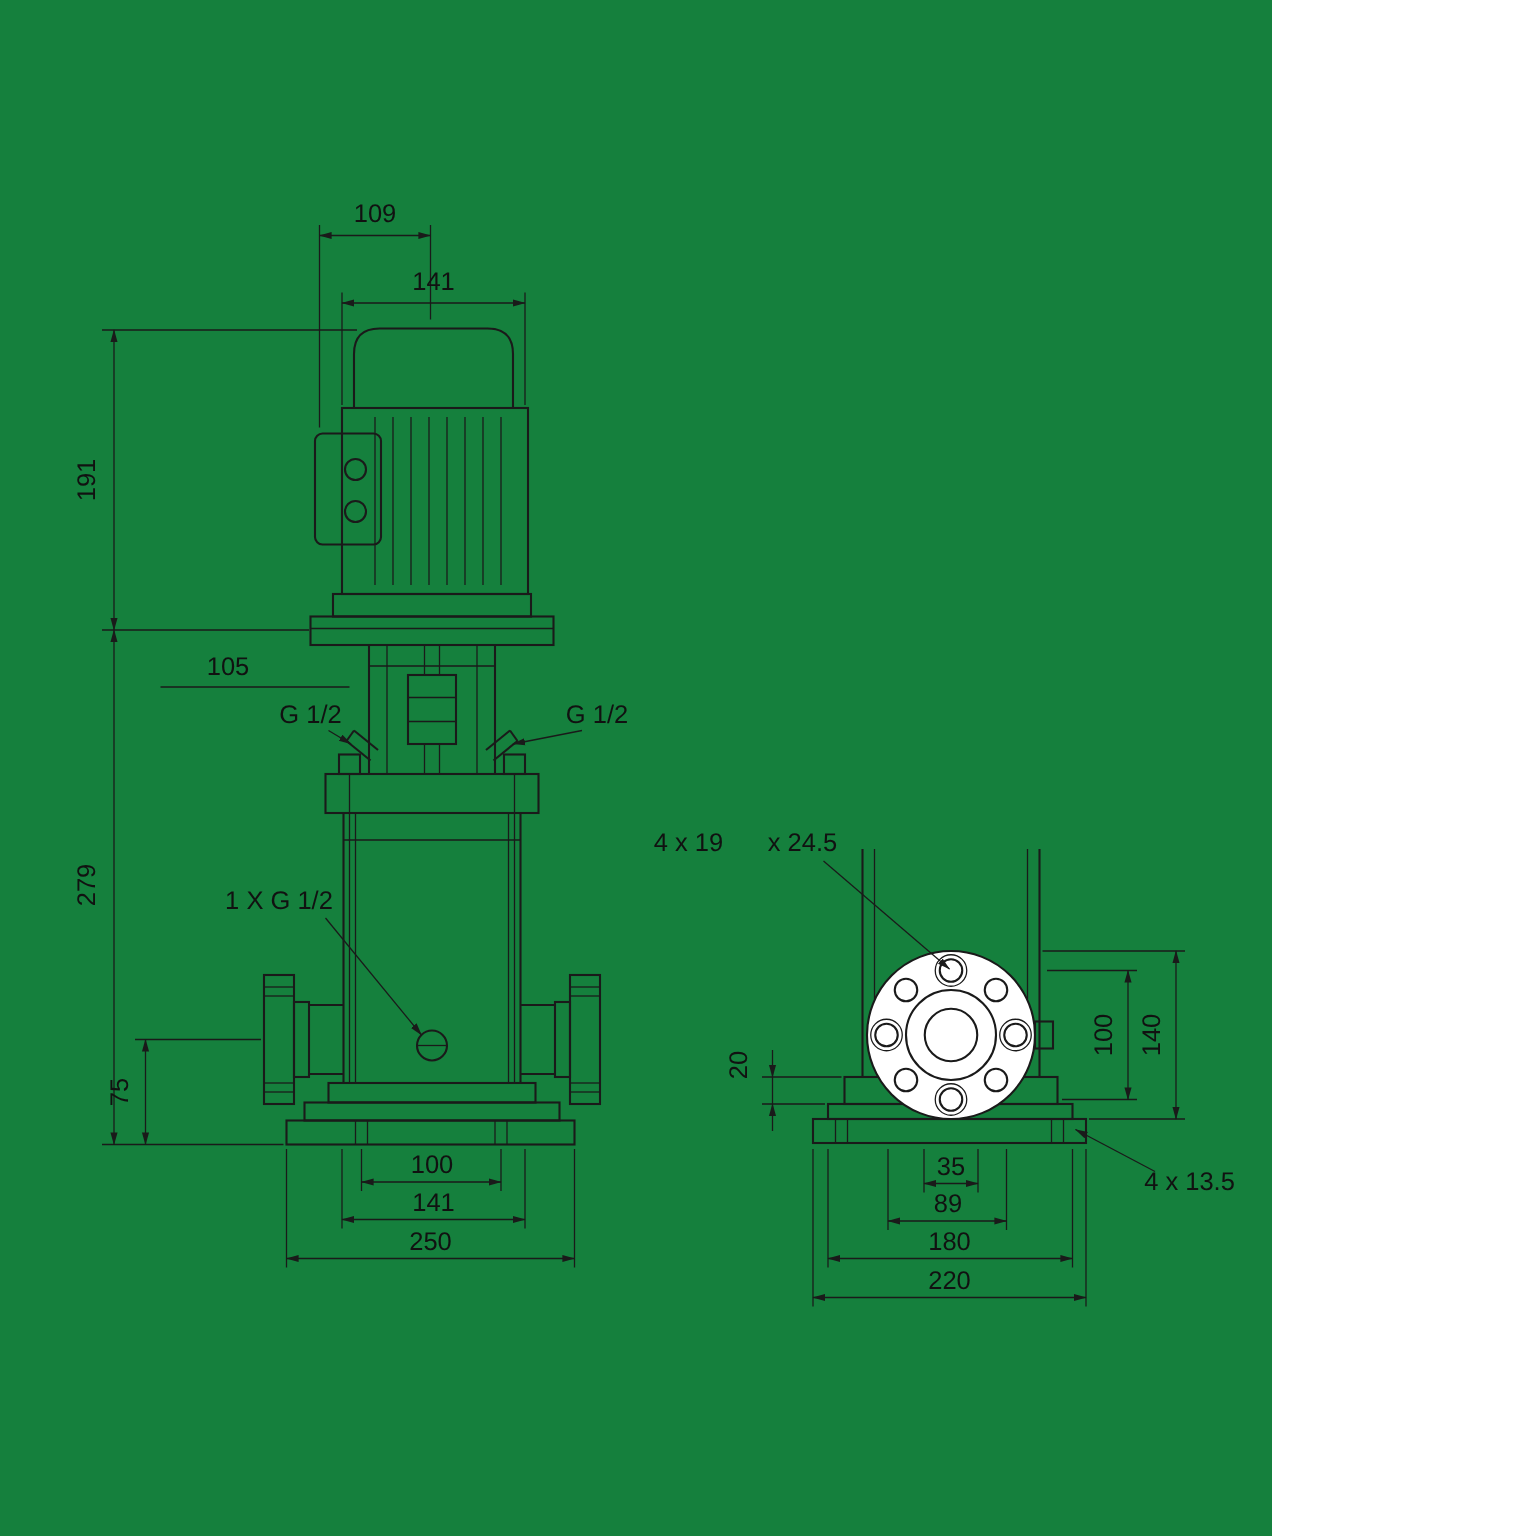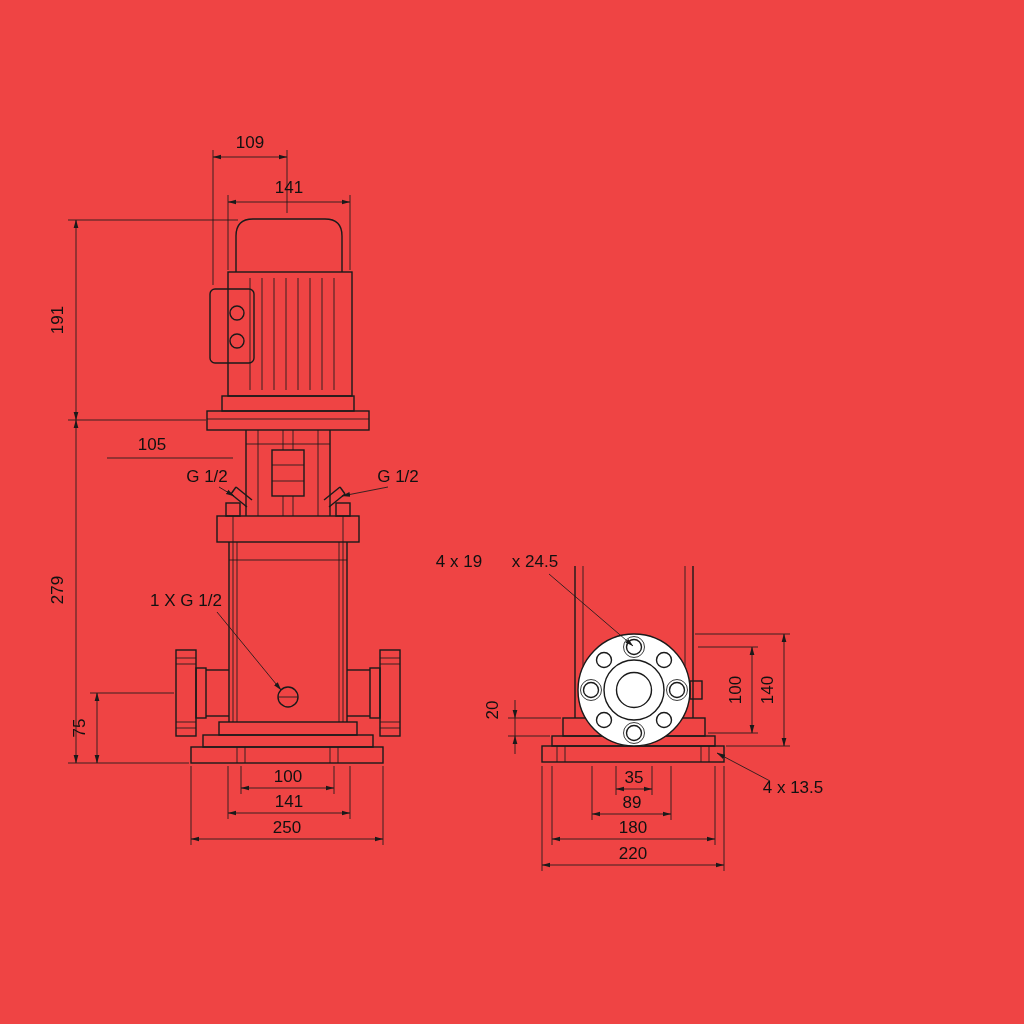--- a/index.html
+++ b/index.html
@@ -1,16 +1,16 @@
 <!DOCTYPE html>
 <html><head>
 <meta charset="utf-8">
 <style>
   html,body{margin:0;padding:0;background:#ffffff;}
-  .stage{width:1024px;height:1024px;background:#ef4444;position:relative;font-family:"Liberation Sans",sans-serif;}
+  .stage{width:848px;height:1024px;background:#15803d;position:relative;font-family:"Liberation Sans",sans-serif;}
   svg{display:block;}
   .ol{stroke:#1a1a1a;stroke-width:1.4;fill:none;stroke-linecap:butt;}
   .tl{stroke:#1a1a1a;stroke-width:0.85;fill:none;}
   .dim{stroke:#1a1a1a;stroke-width:0.85;fill:none;}
   text{font-family:"Liberation Sans",sans-serif;font-size:17px;fill:#111111;}
 </style>
 </head>
 <body>
 
 <div class="stage">

